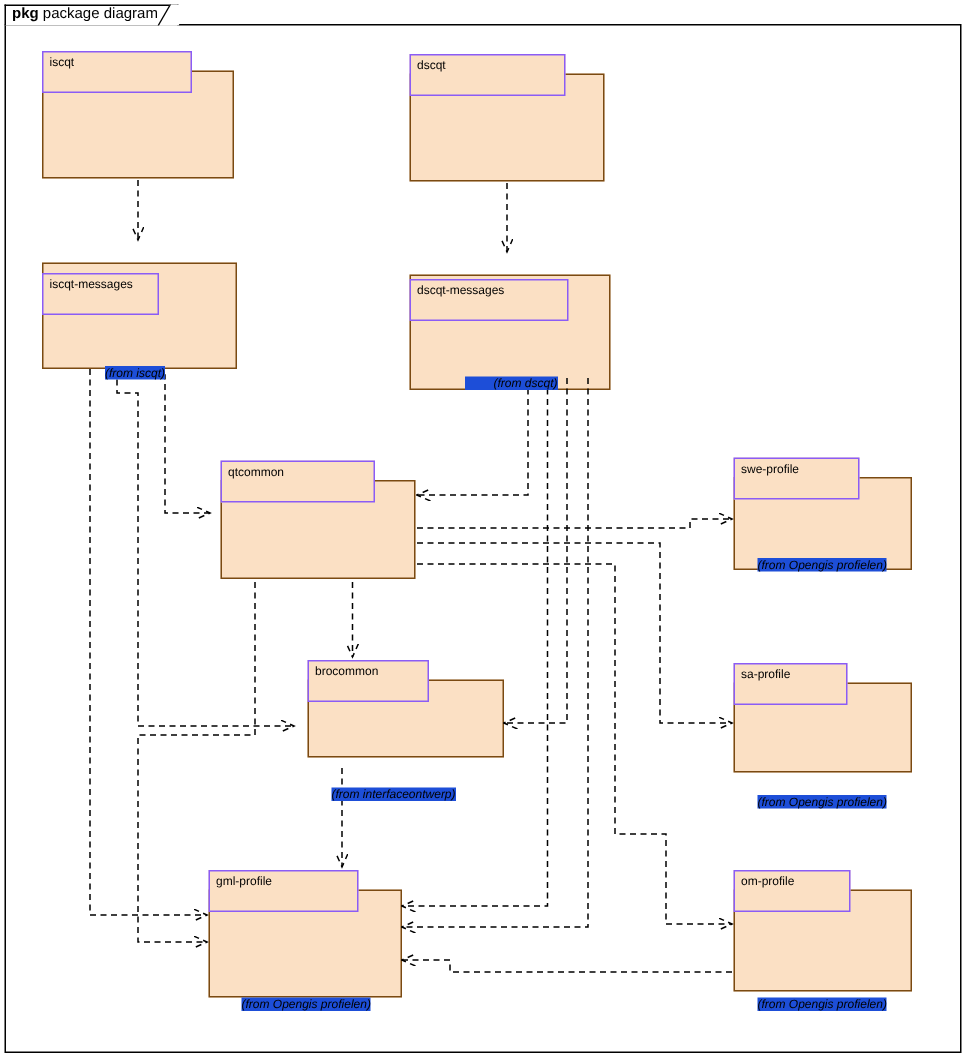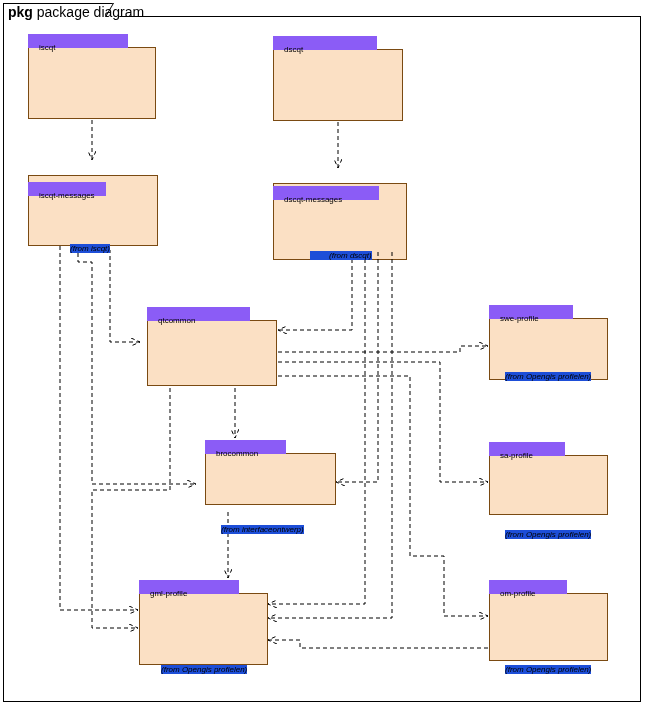--- a/index.html
+++ b/index.html
@@ -46,37 +46,37 @@
     background: #ffffff;
     border-left: 1px solid #000000;
     transform: skewX(-30deg);
     transform-origin: bottom left;
     box-sizing: border-box;
   }
   .frame-tab-label {
     position: absolute;
     left: 8px;
     top: 4px;
-    font-size: 14px;
+    font-size: 10px;
     color: #000000;
     white-space: nowrap;
   }
   .frame-tab-label b { font-weight: bold; }
 
   
   .pkg {
     position: absolute;
   }
   .pkg .tabbox {
     position: absolute;
     left: 0;
     top: 0;
-    height: 14px;
+    height: 28px;
     background: #fbe0c4;
-    border: 7px solid #8b5cf6;
+    border: 1px solid #8b5cf6;
     box-sizing: border-box;
     z-index: 3;
   }
   .pkg .tablabel {
     position: absolute;
     left: 4px;
     top: 2px;
     font-size: 8px;
     color: #000000;
     white-space: nowrap;

